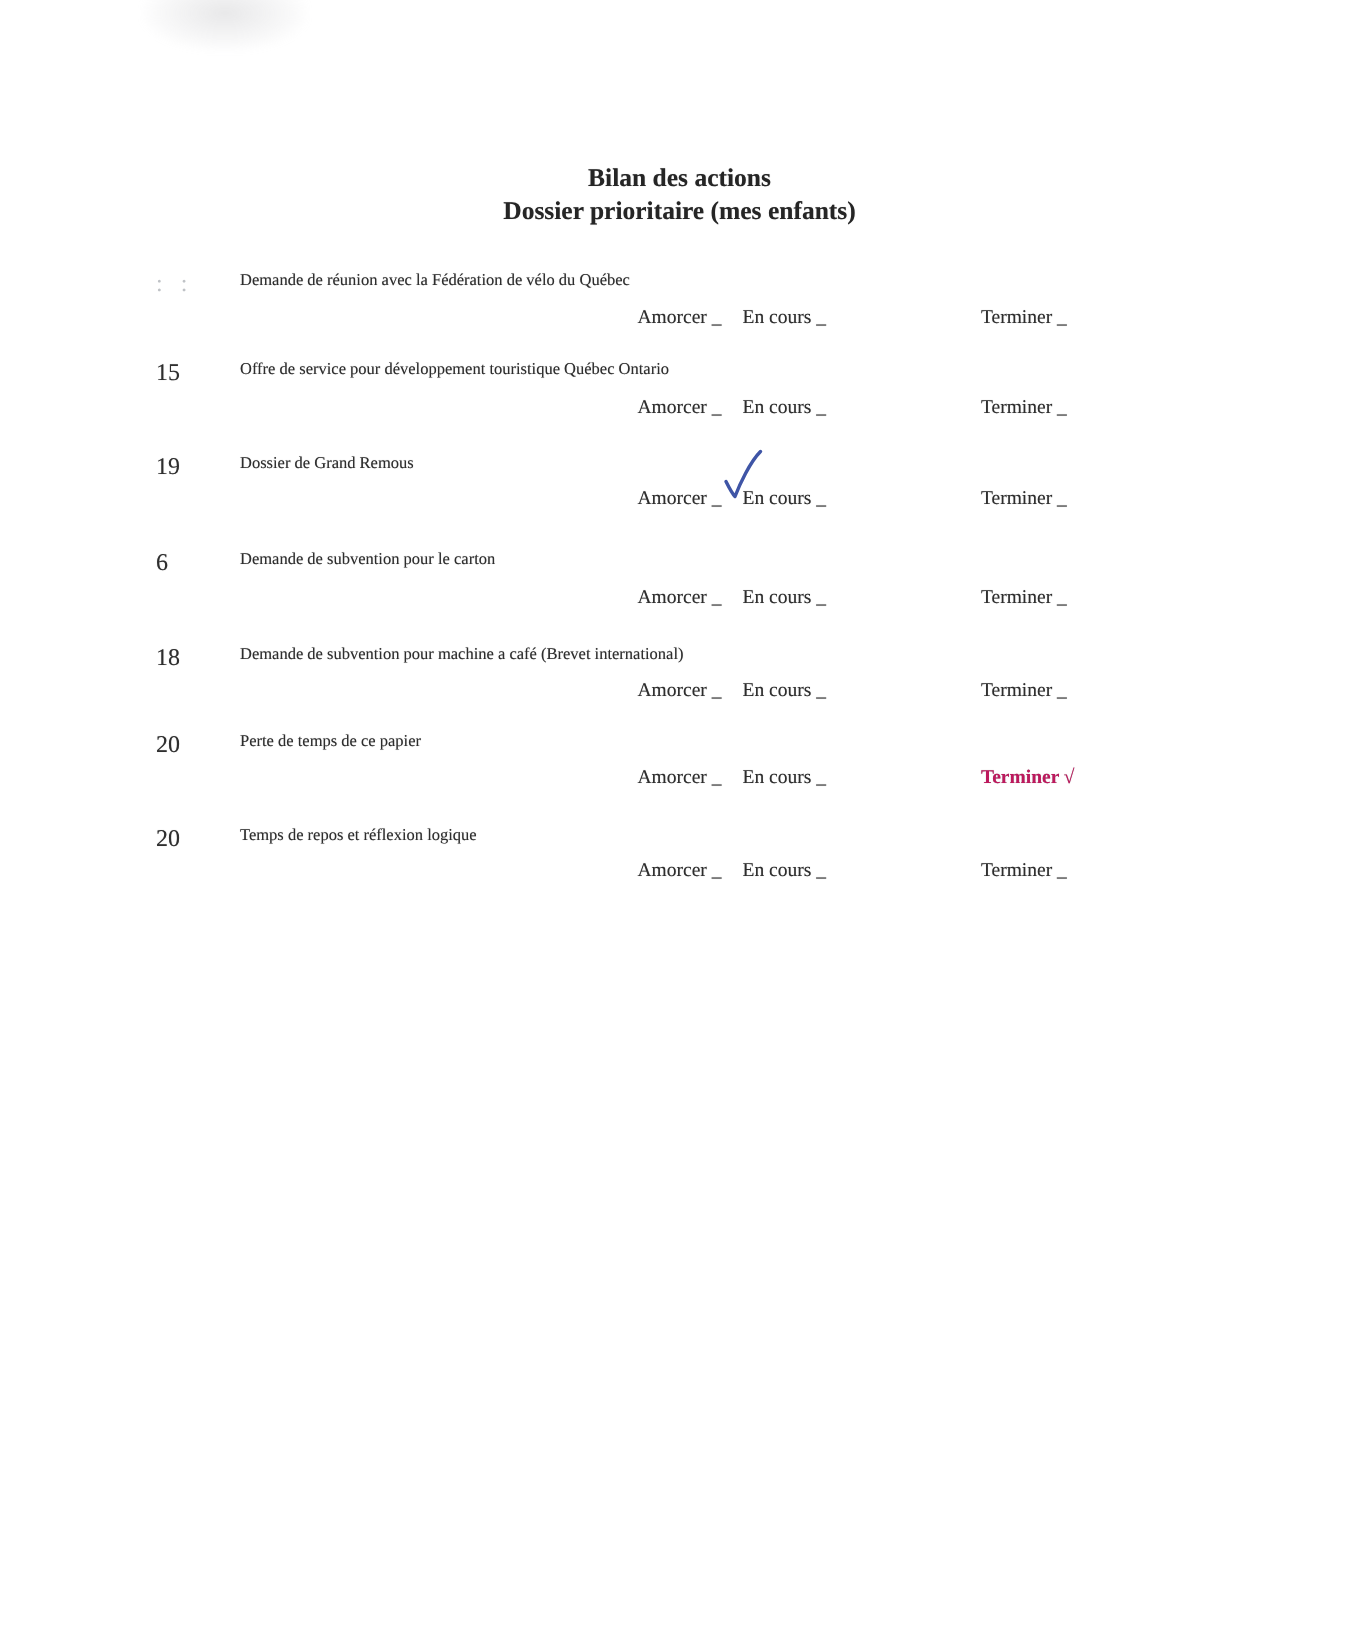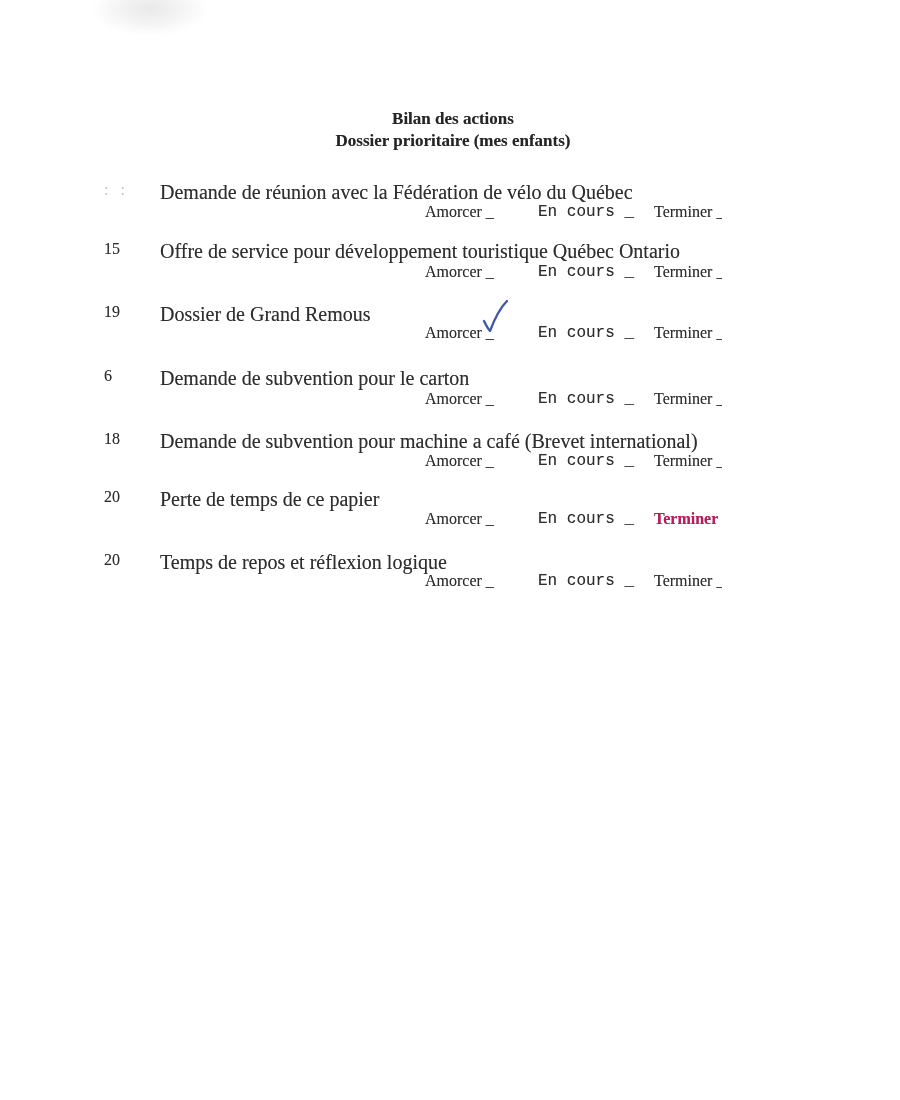--- a/index.html
+++ b/index.html
@@ -56,30 +56,30 @@
     font-size: 16px;
   }
   .item-number.faded {
     color: #bfc2c6;
     letter-spacing: 4px;
     text-shadow: none;
   }
   .item-label {
     position: absolute;
     left: 160px;
-    font-size: 20px;
+    font-size: 11px;
     white-space: nowrap;
   }
   .status-cell {
     position: absolute;
-    font-size: 16px;
+    font-size: 13px;
     white-space: nowrap;
   }
   .status-amorcer  { left: 425px; }
-  .status-encours  { left: 538px; font-family: Liberation Mono, monospace; }
+  .status-encours  { left: 495px; }
   .status-terminer { left: 631px; margin-left: 23px; }
   .status-cell.bold { font-weight: bold; color: #be185d; }
   .check-icon {
     position: absolute;
     left: 481px;
     top: 299px;
     width: 28px;
     height: 36px;
     pointer-events: none;
   }

